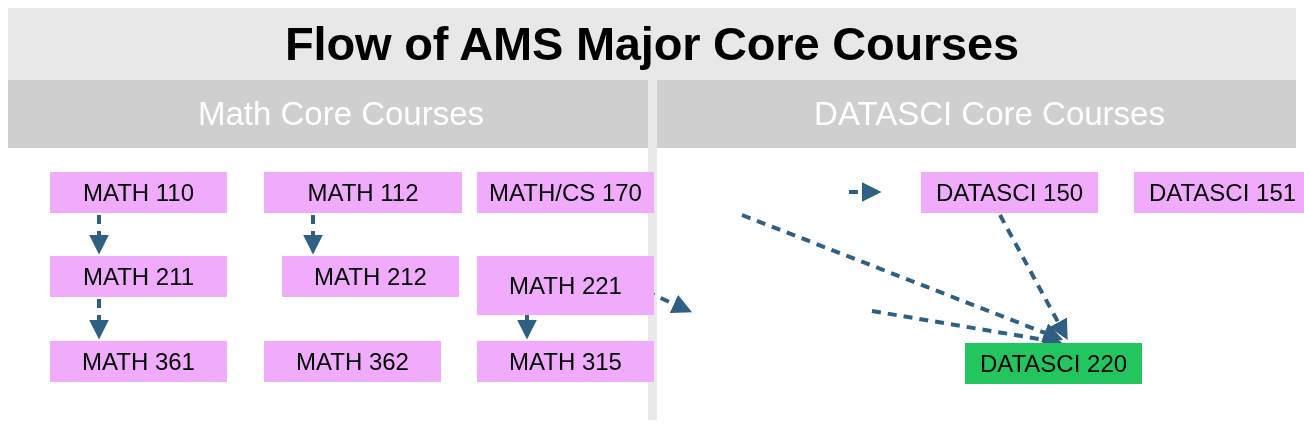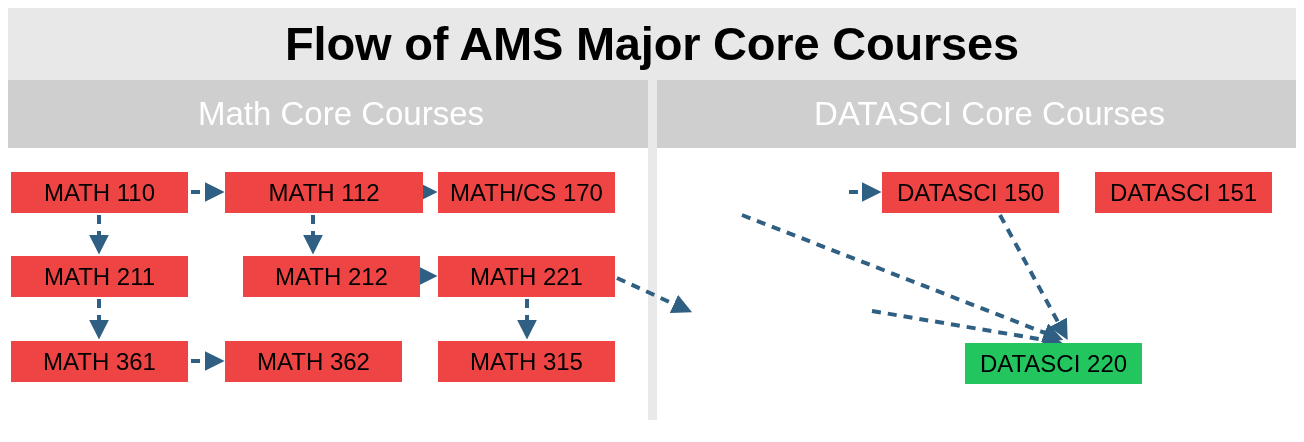--- a/index.html
+++ b/index.html
@@ -83,21 +83,21 @@
   .node {
     position: absolute;
     display: flex;
     align-items: center;
     justify-content: center;
     font-size: 24px;
     color: #000000;
     white-space: nowrap;
     box-sizing: border-box;
   }
-  .node.blue  { background: #ef4444; }
+  .node.blue  { background: #f0abfc; margin-left: 39px; }
   .node.pink  { background: #22c55e; }
 </style>
 </head>
 <body>
 
 <div id="canvas">
 
   <div id="title-bar">
     <div id="title-text">Flow of AMS Major Core Courses</div>
   </div>
@@ -156,21 +156,21 @@
   <div class="node blue" style="left:438px; top:172px; width:177px; height:41px;justify-content:center;">
     <span>MATH/CS 170</span>
   </div>
 
   <div class="node blue" style="left:11px; top:256px; width:177px; height:41px;">
     <span>MATH 211</span>
   </div>
   <div class="node blue" style="left:243px; top:256px; width:177px; height:41px;">
     <span>MATH 212</span>
   </div>
-  <div class="node blue" style="left:438px; top:256px; width:177px; height:41px;">
+  <div class="node blue" style="left:438px; top:256px; width:177px; height:59px;">
     <span>MATH 221</span>
   </div>
 
   <div class="node blue" style="left:11px; top:341px; width:177px; height:41px;">
     <span>MATH 361</span>
   </div>
   <div class="node blue" style="left:225px; top:341px; width:177px; height:41px;justify-content:center;">
     <span>MATH 362</span>
   </div>
   <div class="node blue" style="left:438px; top:341px; width:177px; height:41px;">

